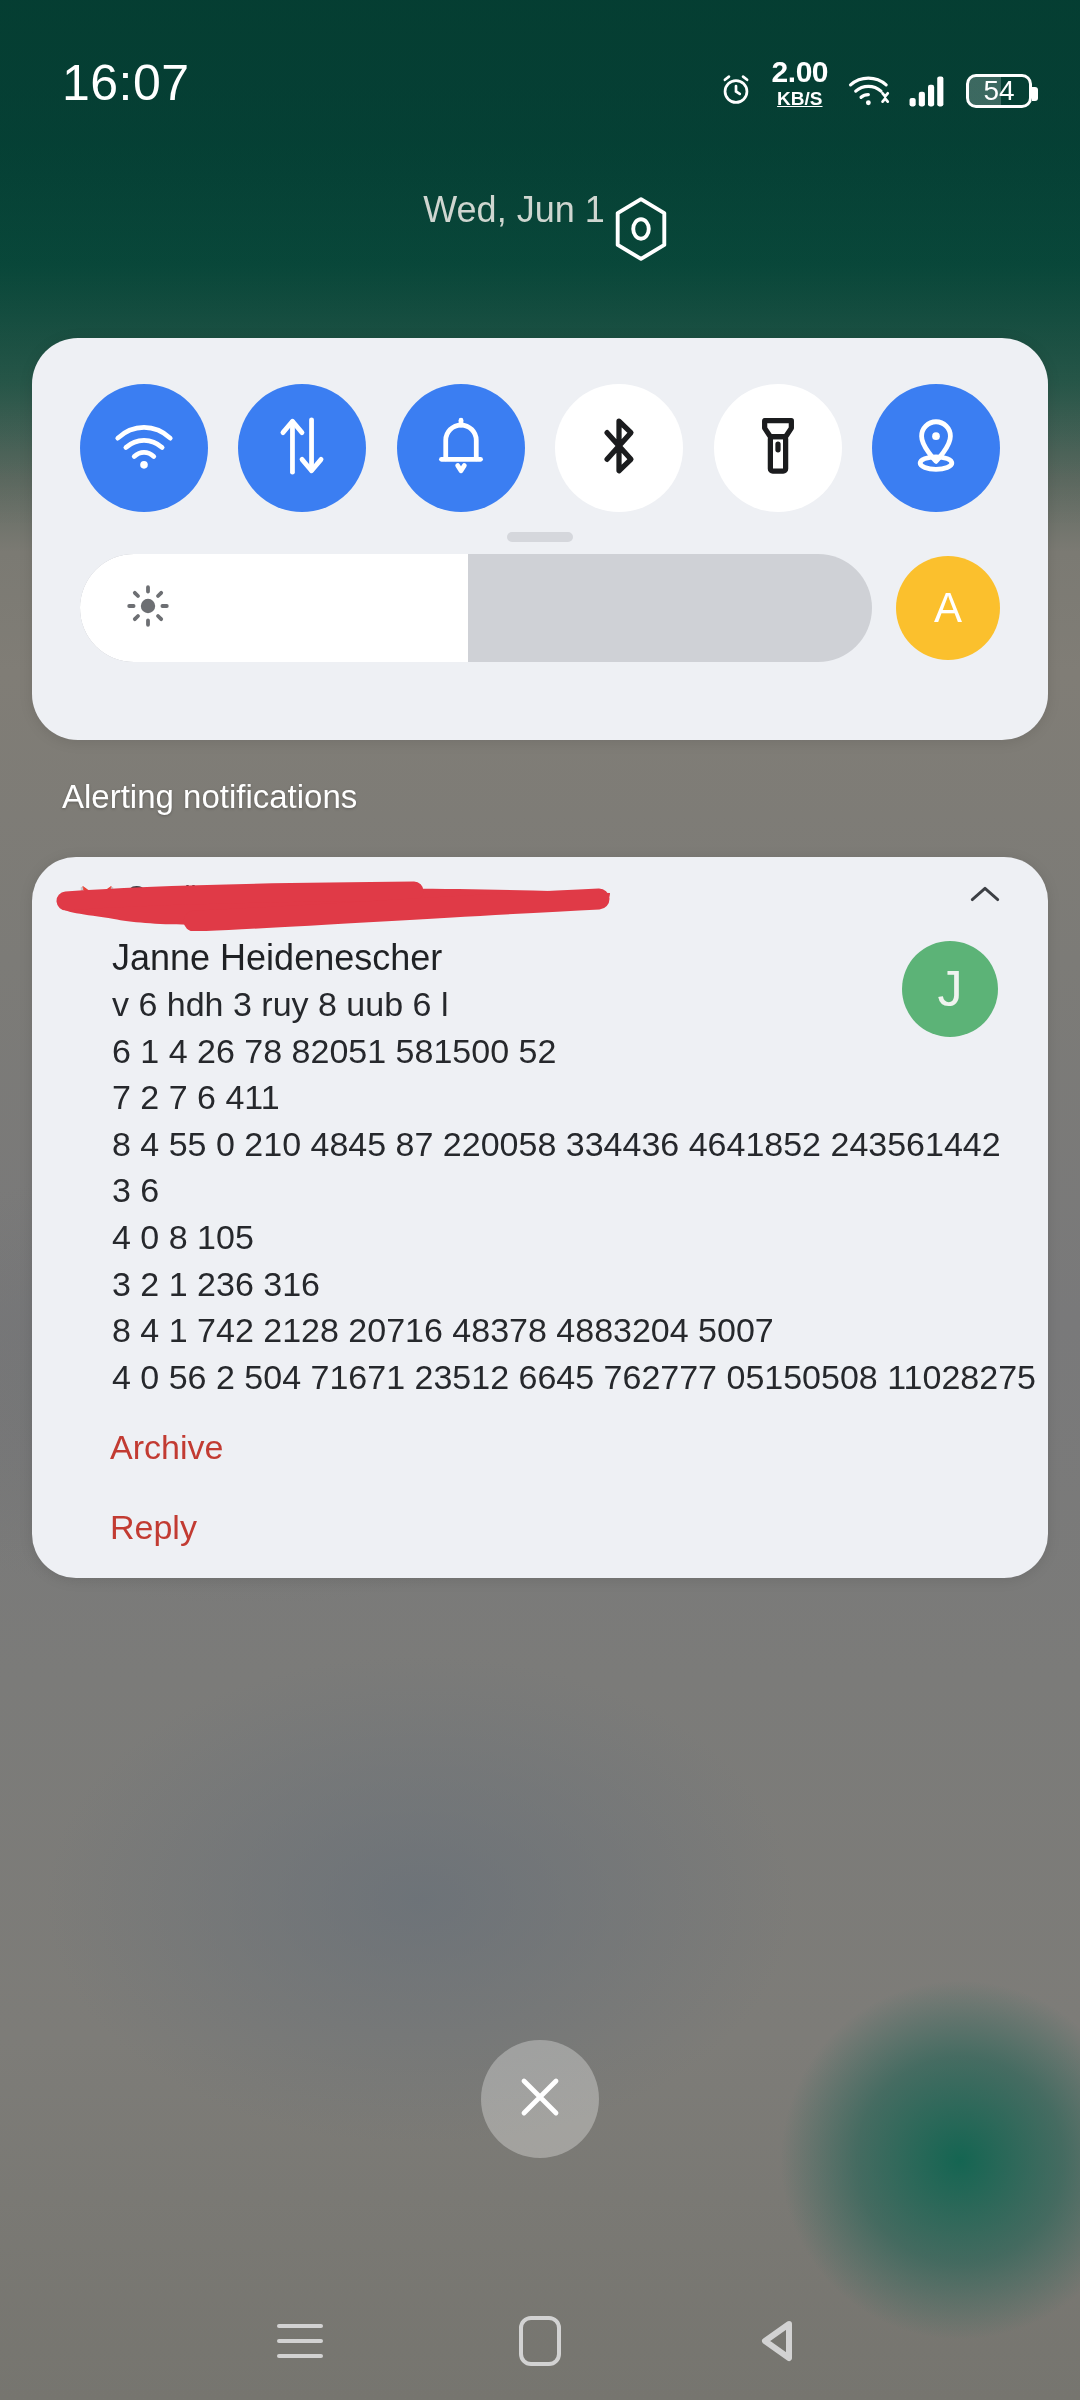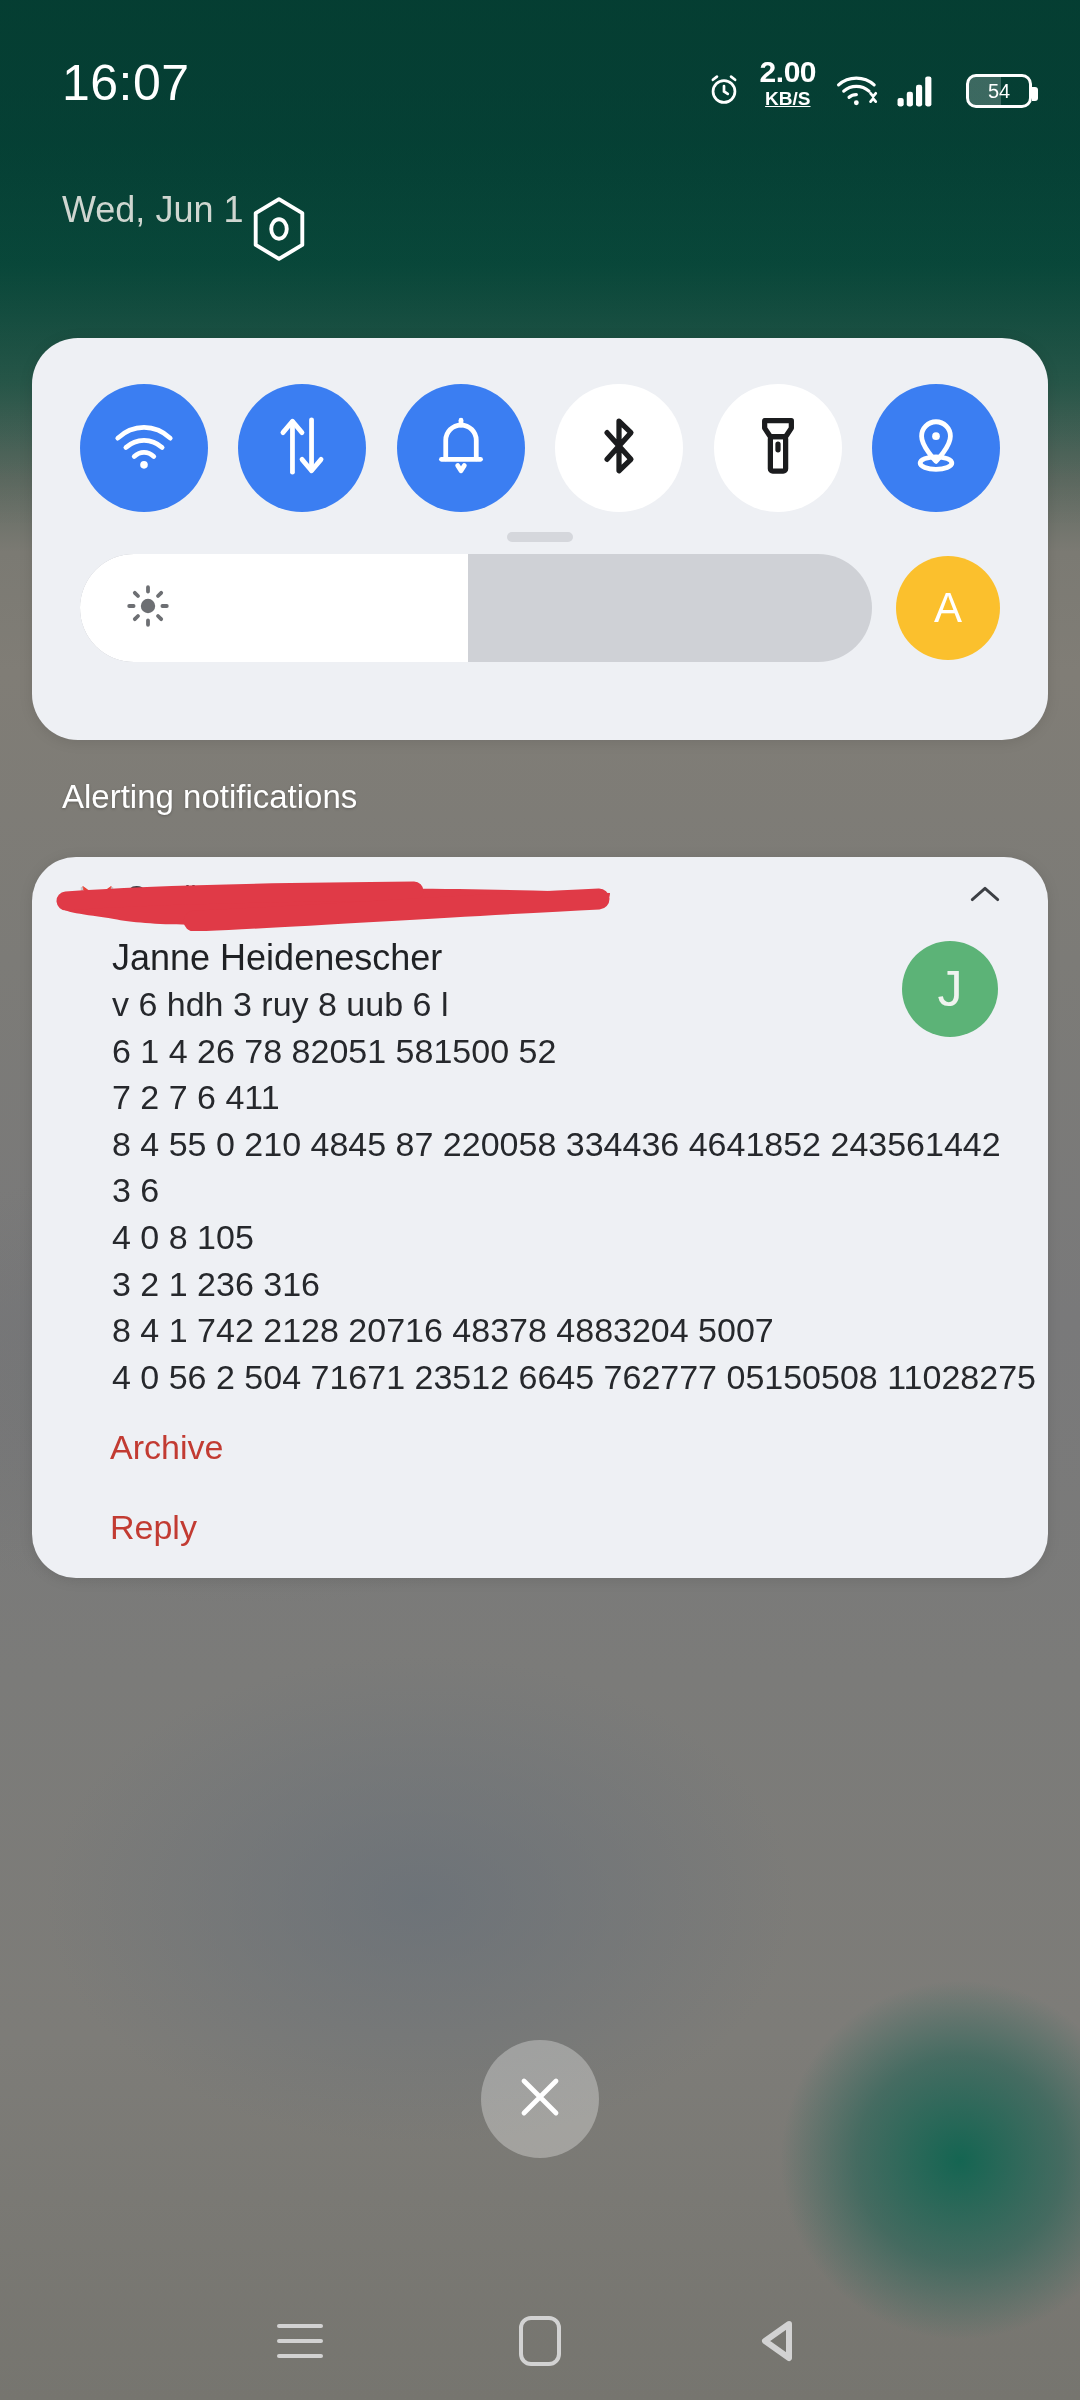--- a/index.html
+++ b/index.html
@@ -47,30 +47,29 @@
   }
   #clock { font-size:50px; font-weight:400; letter-spacing:0.5px; line-height:1; }
   #status-icons { display:flex; align-items:flex-end; gap:18px; }
   .si { display:flex; align-items:center; }
   #netspeed { display:flex; flex-direction:column; align-items:center; line-height:1; margin-right:2px; }
   #netspeed .n { font-size:30px; font-weight:600; letter-spacing:-0.5px; }
   #netspeed .u { font-size:19px; font-weight:700; letter-spacing:0px; margin-top:2px;text-decoration:underline; }
   #battery {
     position:relative; width:66px; height:34px; border:3px solid #fff; border-radius:10px;
     display:flex; align-items:center; justify-content:center;
-    font-size:20px; font-weight:500; color:#fff;
+    font-size:28px; font-weight:500; color:#fff;
     background:linear-gradient(90deg, rgba(255,255,255,0.22) 0 54%, rgba(255,255,255,0) 54% 100%);
-    margin-left:12px;
   }
   #battery:after{ content:""; position:absolute; right:-9px; top:10px; width:6px; height:14px; background:#fff; border-radius:0 3px 3px 0;}
 
   
   #daterow {
     position:absolute; top:188px; left:0; right:0; height:110px;
-    display:flex; align-items:flex-start; justify-content:flex-start;
+    display:flex; align-items:flex-start; justify-content:center;
     padding:0 42px 0 62px;
   }
   #date { font-size:36px; color:#cfd6d0; line-height:1; padding-top:4px; }
 
   
   #qs {
     position:absolute; top:338px; left:32px; width:1016px; height:402px;
     background:#eef0f4; border-radius:46px;
     box-shadow:0 2px 14px rgba(0,0,0,0.10);
   }

